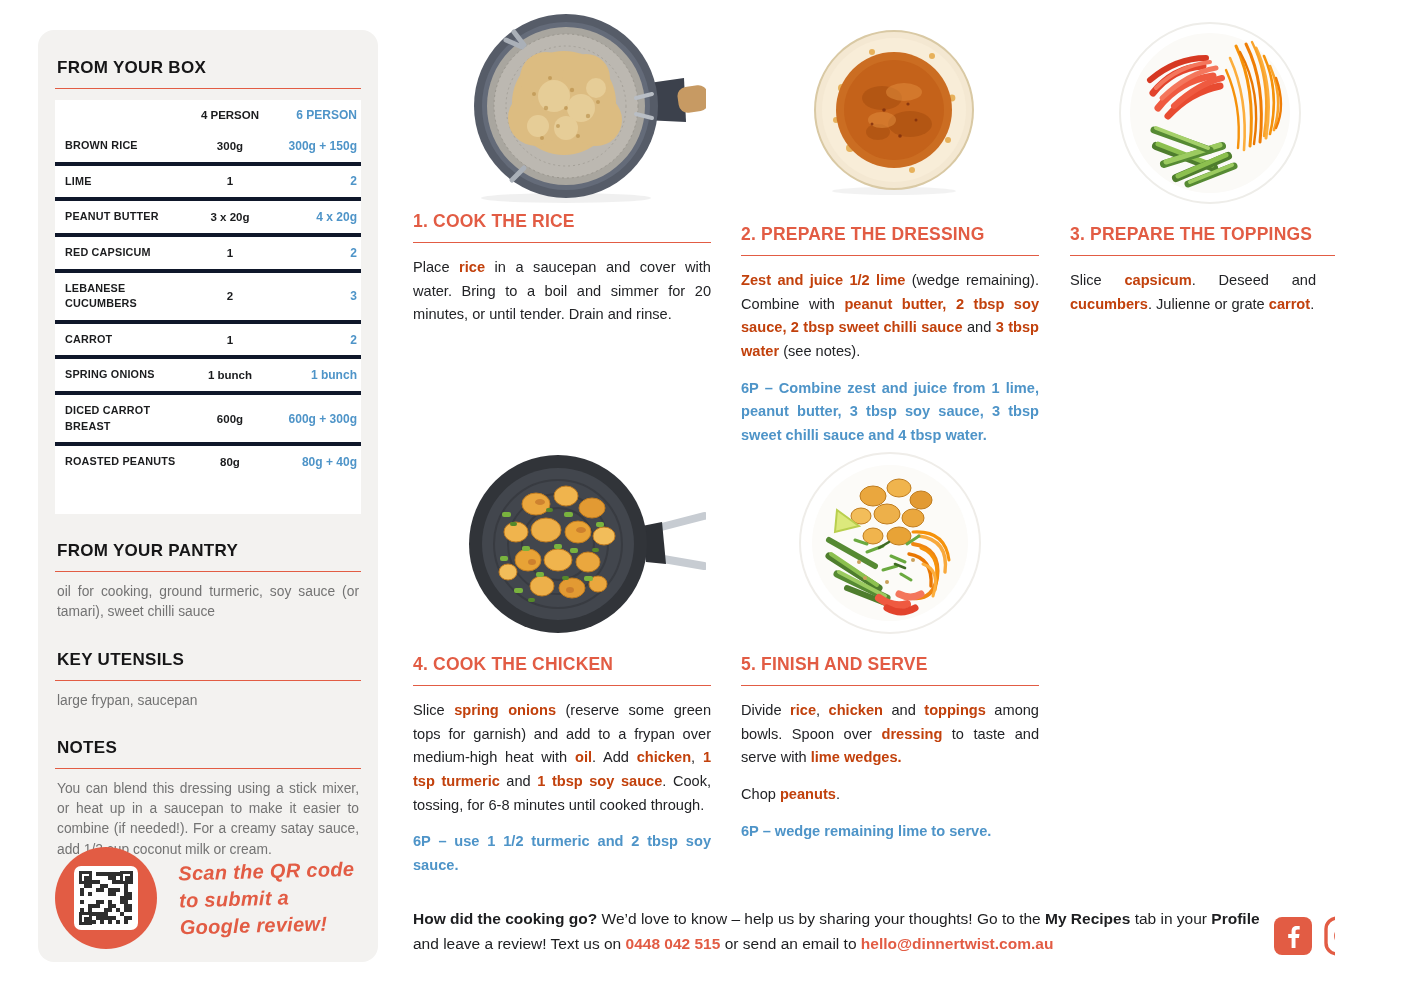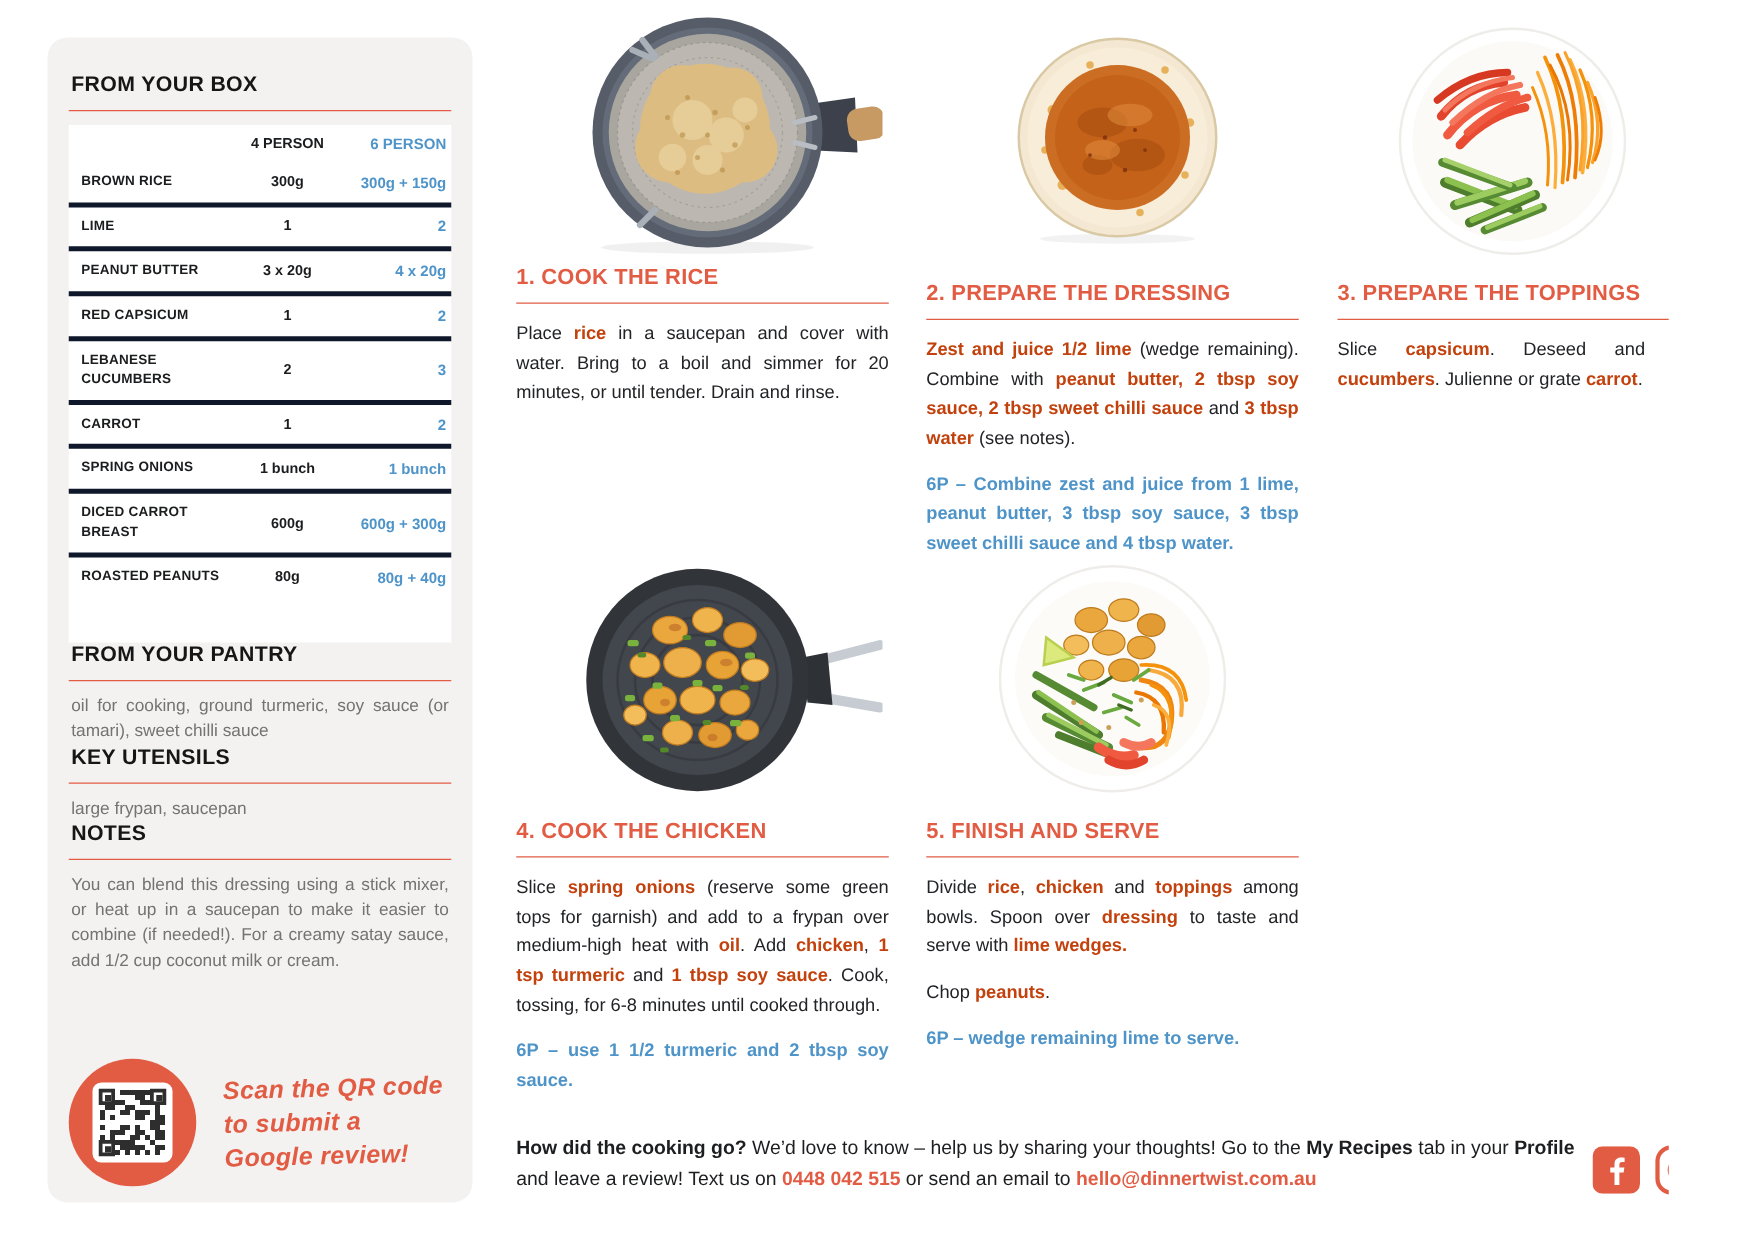--- a/index.html
+++ b/index.html
@@ -13,21 +13,21 @@
   .side-title { font-size:17px; font-weight:bold; color:#161617; letter-spacing:.3px;
     padding:0 2px 10px 2px; border-bottom:1.6px solid var(--accent); }
   .box-table { background:#fff; margin-top:11px; width:100%; }
   .trow { display:grid; grid-template-columns:42% 29% 29%; align-items:center;
     padding:8px 4px 8px 10px; border-top:4px solid #0f172a; }
   .trow:first-child { border-top:none; }
   .trow .nm { font-size:10.8px; font-weight:bold; color:#1b1c1e; letter-spacing:.2px; line-height:1.45; }
   .trow .v4 { font-size:11.5px; font-weight:bold; color:#1b1c1e; text-align:center; }
   .trow .v6 { font-size:12px; font-weight:bold; color:var(--blue); text-align:right; }
   .thead .v4 { font-size:11.5px; }
-  .side-section { }
+  .side-section { margin-top:27px; }
   .side-text { margin-top:10px; font-size:13.8px; line-height:1.47; color:#737373;
     text-align:justify; padding:0 2px; }
   .qr-wrap { position:absolute; left:17px; top:813px; width:306px; height:110px; display:flex; align-items:center; }
   .qr-circle { width:102px; height:102px; border-radius:50%; background:var(--accent);
     display:flex; align-items:center; justify-content:center; flex:0 0 auto; }
   .qr-card { width:64px; height:64px; background:#fff; border-radius:7px; position:relative;
     display:flex; align-items:center; justify-content:center; }
   .qr-noise { width:52px; height:52px; display:grid; grid-template-columns:repeat(13,4px); grid-auto-rows:4px; }
   .qr-noise .on { background:#2e2e2e; }
   .qr-finder { position:absolute; width:13px; height:13px; border:3px solid #2e2e2e; background:#fff; }

